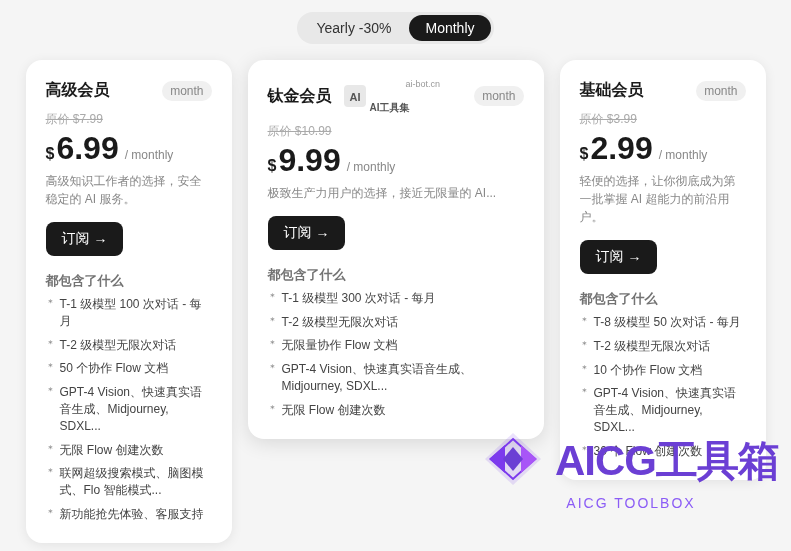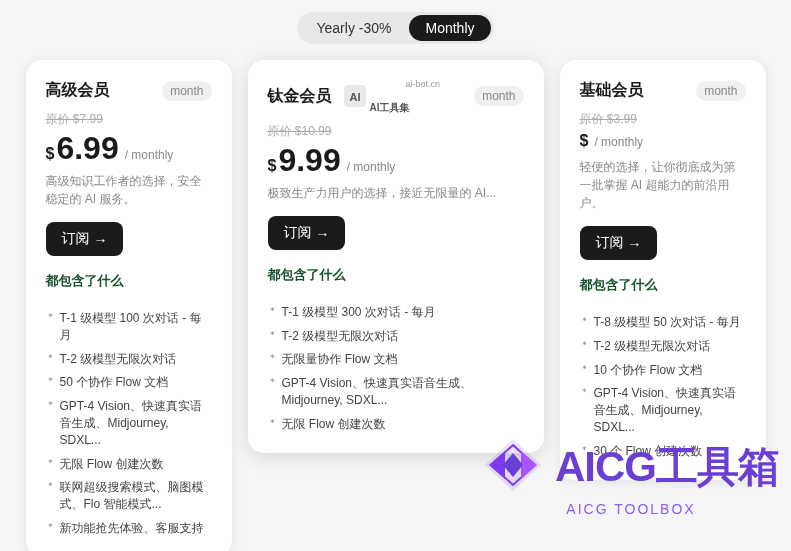--- a/index.html
+++ b/index.html
@@ -140,22 +140,22 @@
       border-radius: 8px;
       padding: 8px 16px;
       font-size: 14px;
       cursor: pointer;
       margin-bottom: 16px;
     }
 
     .divider-label {
       font-size: 13px;
       font-weight: 600;
-      color: #14532d;
-      margin-bottom: 20px;
+      color: #737373;
+      margin-bottom: 6px;
     }
 
     .feature-list {
       list-style: none;
       display: flex;
       flex-direction: column;
       gap: 7px;
     }
 
     .feature-list li {
@@ -313,20 +313,21 @@
   </div>
 
   <div class="card">
     <div class="card-header">
       <span class="card-title">基础会员</span>
       <span class="month-badge">month</span>
     </div>
     <div class="original-price">原价 $3.99</div>
     <div class="price-row">
       <span class="currency">$</span>
+      <span class="price-amount">2.99</span>
       <span class="price-period">/ monthly</span>
     </div>
     <div class="card-desc">轻便的选择，让你彻底成为第一批掌握 AI 超能力的前沿用户。</div>
     <button class="subscribe-btn">订阅 →</button>
     <div class="divider-label">都包含了什么</div>
     <ul class="feature-list">
       <li>T-8 级模型 50 次对话 - 每月</li>
       <li>T-2 级模型无限次对话</li>
       <li>10 个协作 Flow 文档</li>
       <li>GPT-4 Vision、快速真实语音生成、Midjourney, SDXL...</li>

